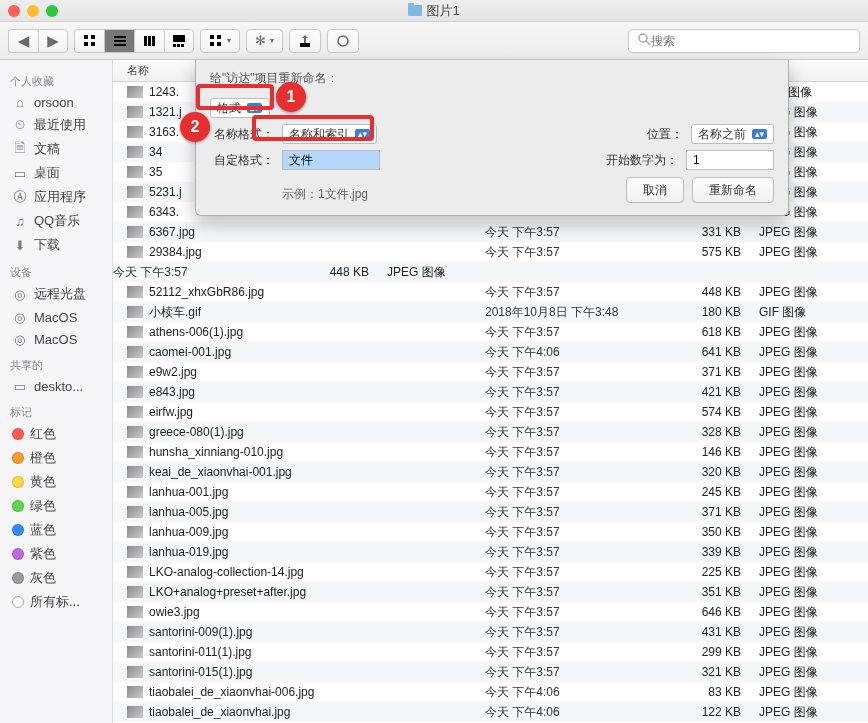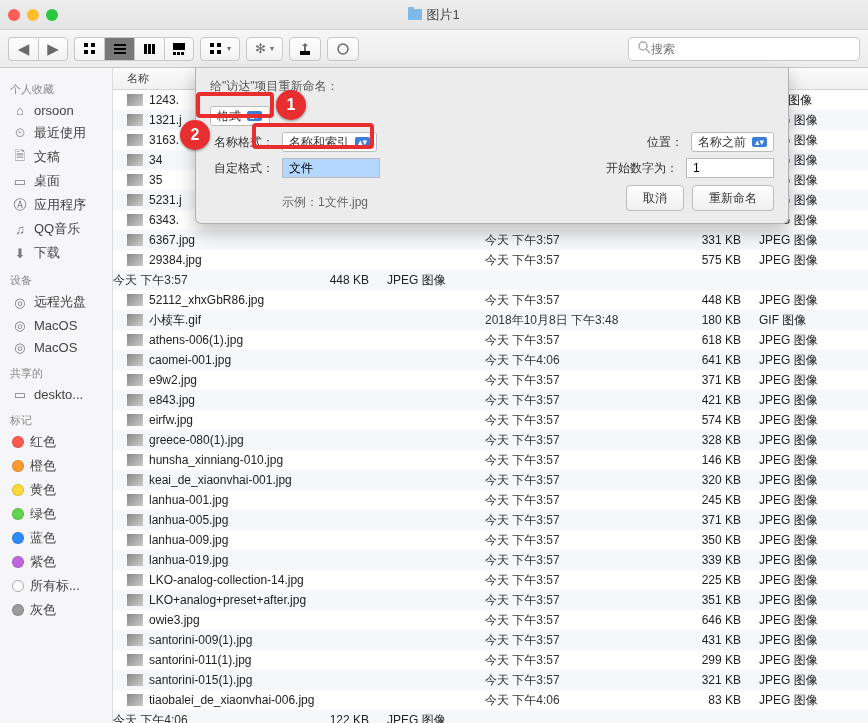--- a/index.html
+++ b/index.html
@@ -1,19 +1,19 @@
 <!DOCTYPE html>
 <html><head>
 <meta charset="utf-8">
 <style>
 * { box-sizing: border-box; margin: 0; padding: 0; }
 body { font-family: -apple-system, "Helvetica Neue", sans-serif; font-size: 13px; background: #fff; width: 868px; height: 723px; overflow: hidden; color: #333; }
 
 
-.titlebar { height: 30px; background: linear-gradient(#ededed,#e5e5e5); display:flex; align-items:center; position: relative; border-bottom:1px solid #d0d0d0;}
+.titlebar { height: 22px; background: linear-gradient(#ededed,#e5e5e5); display:flex; align-items:center; position: relative; border-bottom:1px solid #d0d0d0;}
 .tl-btns { position:absolute; left:8px; display:flex; gap:7px; }
 .tl-btn { width:12px; height:12px; border-radius:50%; }
 .tl-close{background:#ff5f57;} .tl-min{background:#ffbd2e;} .tl-max{background:#28c940;}
 .titlebar-title { flex:1; text-align:center; font-size:13px; color:#4a4a4a; display:flex; align-items:center; justify-content:center; gap:4px;}
 .folder-icon { width:14px; height:11px; background:#7fb9e8; border-radius:1px; position:relative; display:inline-block;}
 .folder-icon::before{content:"";position:absolute;top:-2px;left:0;width:6px;height:3px;background:#7fb9e8;border-radius:1px 1px 0 0;}
 
 
 .toolbar { height:38px; background: linear-gradient(#f6f6f6,#ececec); border-bottom:1px solid #c8c8c8; display:flex; align-items:center; padding:0 8px; gap:6px;}
 .nav-btns{display:flex;}
@@ -243,26 +243,26 @@
         </div>
         <div class="sb-item">
           <span class="sb-tag" style="background:#2f8cff"></span>
           <span>蓝色</span>
         </div>
         <div class="sb-item">
           <span class="sb-tag" style="background:#c067e0"></span>
           <span>紫色</span>
         </div>
         <div class="sb-item">
+          <span class="sb-tag" style="background:#9c9c9c"></span>
+          <span>灰色</span>
+        </div>
+        <div class="sb-item">
           <span class="sb-tag" style="background:#fff;border:1.5px solid #aaa"></span>
           <span>所有标...</span>
-        </div>
-        <div class="sb-item">
-          <span class="sb-tag" style="background:#9c9c9c"></span>
-          <span>灰色</span>
         </div>
       </div>
   </div>
 
   <div class="main">
     <div class="hdr-row">
       <div class="col-name">名称</div>
       <div class="col-date"></div>
       <div class="col-size">小</div>
       <div class="col-kind">种类</div>
@@ -537,20 +537,24 @@
         <div class="row">
           <div class="c-name">
             <span class="thumb"></span>
             <span>tiaobalei_de_xiaonvhai-006.jpg</span>
           </div>
           <div class="c-date">今天 下午4:06</div>
           <div class="c-size">83 KB</div>
           <div class="c-kind">JPEG 图像</div>
         </div>
         <div class="row">
+          <div class="c-name">
+            <span class="thumb"></span>
+            <span>tiaobalei_de_xiaonvhai.jpg</span>
+          </div>
           <div class="c-date">今天 下午4:06</div>
           <div class="c-size">122 KB</div>
           <div class="c-kind">JPEG 图像</div>
         </div>
         <div class="row"></div>
       </div>
 
     <div class="dialog">
       <div class="dlg-title">给"访达"项目重新命名：</div>
 

